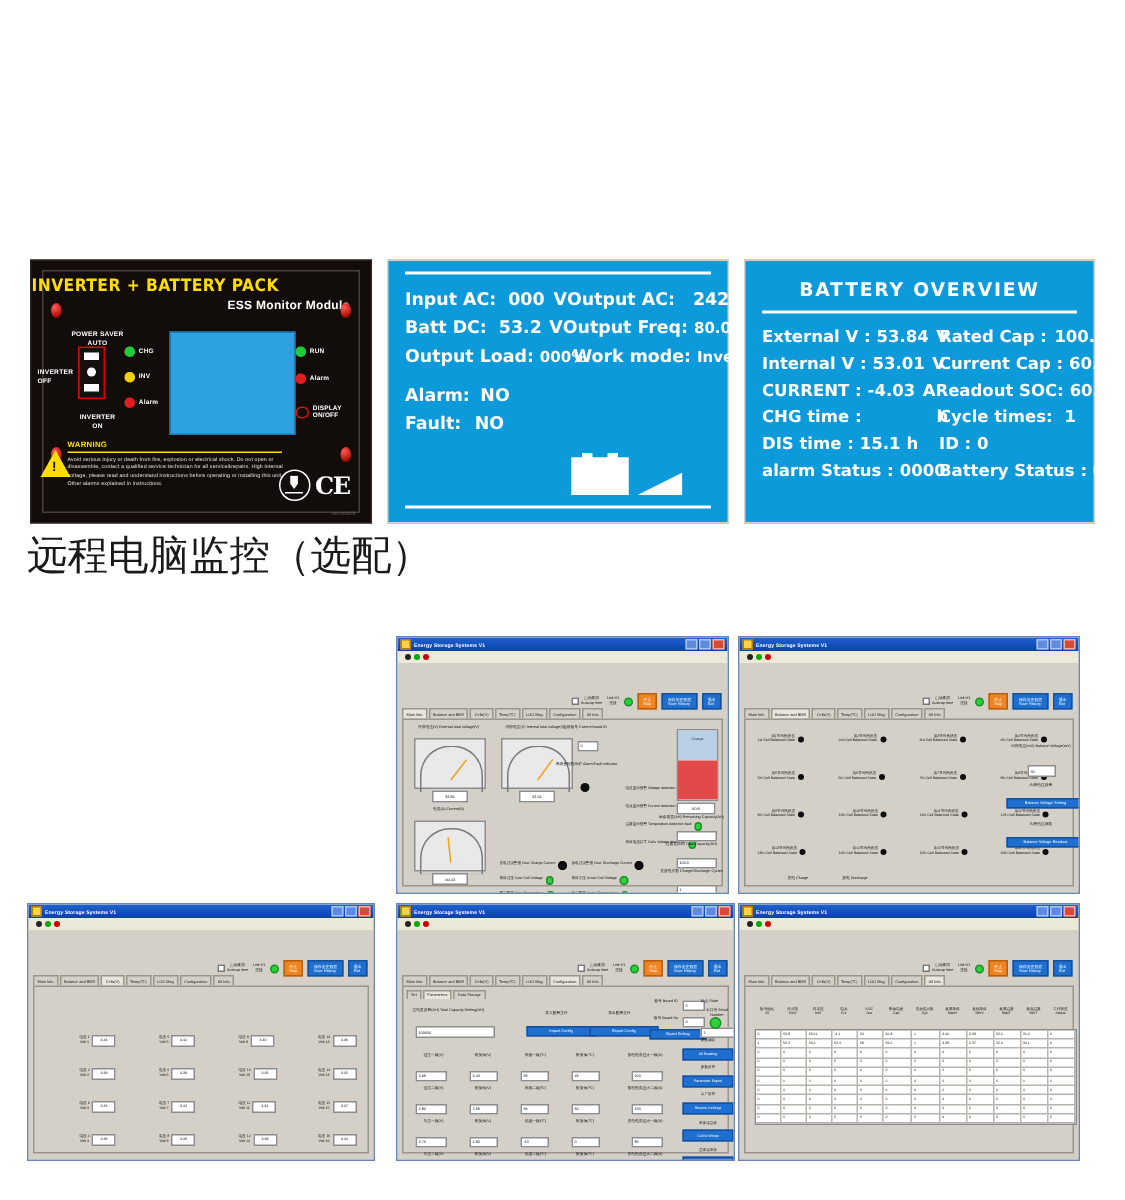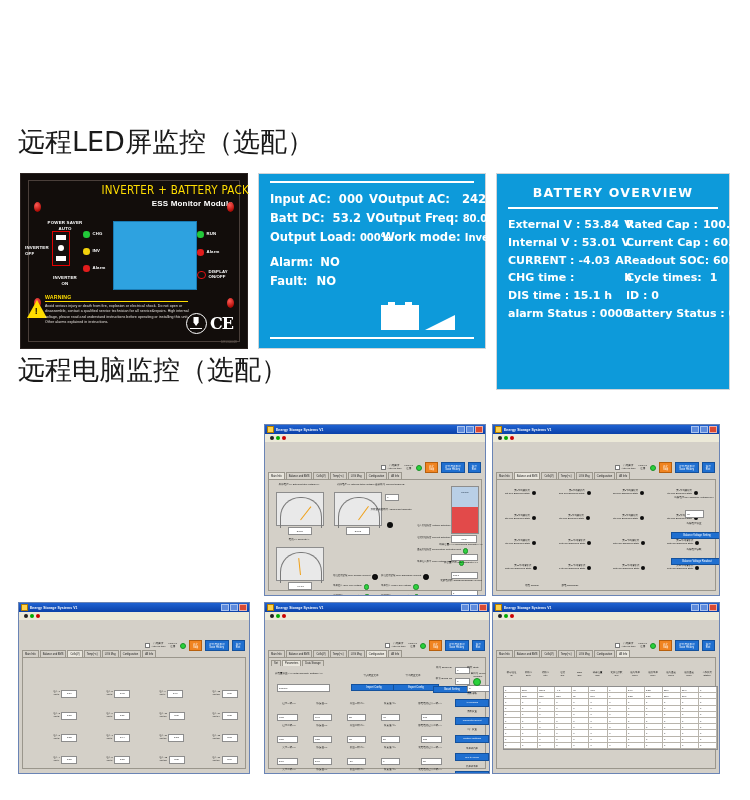--- a/index.html
+++ b/index.html
@@ -17,22 +17,22 @@
     position:absolute;left:18px;color:#1a1a1a;font-size:27px;font-weight:500;
     font-family:"DejaVu Sans","Liberation Sans",sans-serif;white-space:nowrap;
   }
   #sec1{top:124px;}
   #sec2{top:352px;}
 
   
   .led-panel{position:absolute;left:20px;top:173px;width:228px;height:176px;
     background:#120d0b;border:1px solid #2a2220;box-sizing:border-box;}
   .led-inner{position:absolute;left:7px;top:6px;right:7px;bottom:6px;border:1px solid #4a3f3a;}
-  .lp-title{position:absolute;top:9px;left:0;width:228px;text-align:right;
-    color:#ffdd00;font-weight:normal;font-size:11.5px;letter-spacing:.3px;
+  .lp-title{position:absolute;top:9px;left:0;width:228px;text-align:left;
+    color:#ffdd00;font-weight:bold;font-size:11.5px;letter-spacing:.3px;
     font-family:"DejaVu Sans Condensed","Liberation Sans",sans-serif;}
   .lp-sub{position:absolute;top:25px;left:0;width:212px;text-align:right;
     color:#ffffff;font-weight:bold;font-size:8px;letter-spacing:.2px;}
   .screw{position:absolute;width:7px;height:10px;border-radius:50%;
     background:radial-gradient(circle at 35% 30%,#ff5a55,#b10e08 70%,#6d0603);}
   .sc1{left:13px;top:28px;} .sc2{right:13px;top:28px;}
   .sc3{left:13px;top:124px;} .sc4{right:13px;top:124px;}
 
   .lcd{position:absolute;left:92px;top:47px;width:82px;height:67px;background:#2ea2e0;
     border:1px solid #1a7bb3;}
@@ -65,21 +65,21 @@
   .wee:before{content:"";position:absolute;left:5px;top:3px;width:8px;height:9px;background:#fff;
     clip-path:polygon(18% 0,82% 0,82% 62%,50% 100%,18% 62%);}
   .wee:after{content:"";position:absolute;left:3px;top:14px;width:12px;height:1.4px;background:#fff;}
   .ce{color:#fff;font-size:16px;font-weight:bold;font-family:"DejaVu Serif",serif;letter-spacing:-1px;line-height:1;}
   .sn{position:absolute;right:10px;bottom:4px;color:#6b6059;font-size:3px;}
 
   
   .bpanel{position:absolute;top:173px;background:#0d9ada;border:1px solid #cfd4d8;box-sizing:border-box;
     color:#fff;font-family:"DejaVu Sans","Liberation Sans",sans-serif;}
   #inv-panel{left:258px;width:228px;height:176px;}
-  #bat-panel{left:496px;width:234px;height:217px;}
+  #bat-panel{left:496px;width:234px;height:176px;}
   .bp-title{text-align:center;font-weight:bold;font-size:12.5px;letter-spacing:1.2px;padding-top:11px;}
   .bp-rule{height:2px;background:#fff;margin:7px 11px 0 11px;}
   .bp-rule.bottom{margin-top:0;}
   .bp-body{padding:7px 11px 0 11px;}
   .row{display:flex;font-weight:bold;font-size:11.6px;line-height:1.62;}
   .row .c{display:flex;align-items:baseline;}
   .row .lab{white-space:nowrap;}
   .row .val{font-weight:bold;}
   .row .unit{font-weight:bold;}
   #inv-panel .colL{width:112px;}
@@ -179,21 +179,20 @@
   .vcell .cl{font-size:2.4px;color:#111;line-height:1.15;text-align:center;white-space:nowrap;}
   .vcell .cf{width:14px;height:5.5px;background:#fff;border:.6px solid #8d8d8d;font-size:2.4px;
     display:flex;align-items:center;justify-content:center;color:#111;}
 </style>
 </head>
 <body>
 
 <div class="page">
 
 
-  <div class="sec-title" id="sec1">远程LED屏监控（选配）</div>
 
   <div class="led-panel">
     <div class="led-inner"></div>
     <div class="lp-title">INVERTER + BATTERY PACK</div>
     <div class="lp-sub">ESS Monitor Module</div>
     <div class="screw sc1"></div>
     <div class="screw sc2"></div>
     <div class="screw sc3"></div>
     <div class="screw sc4"></div>
 

